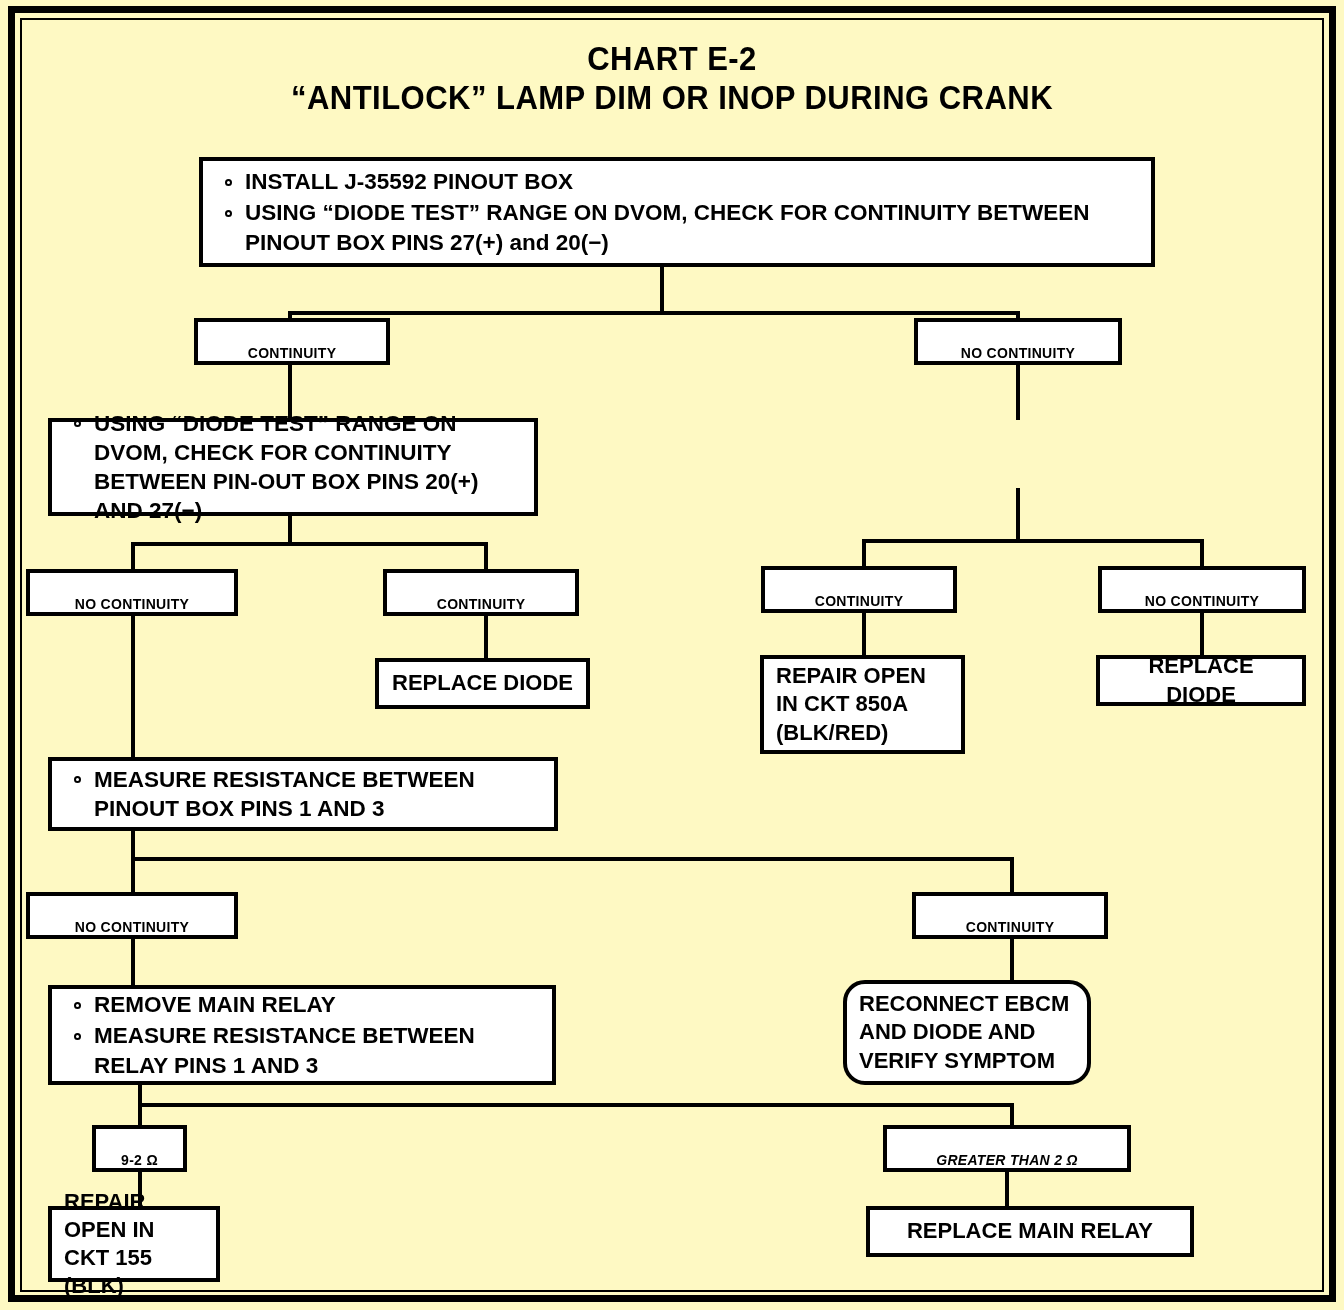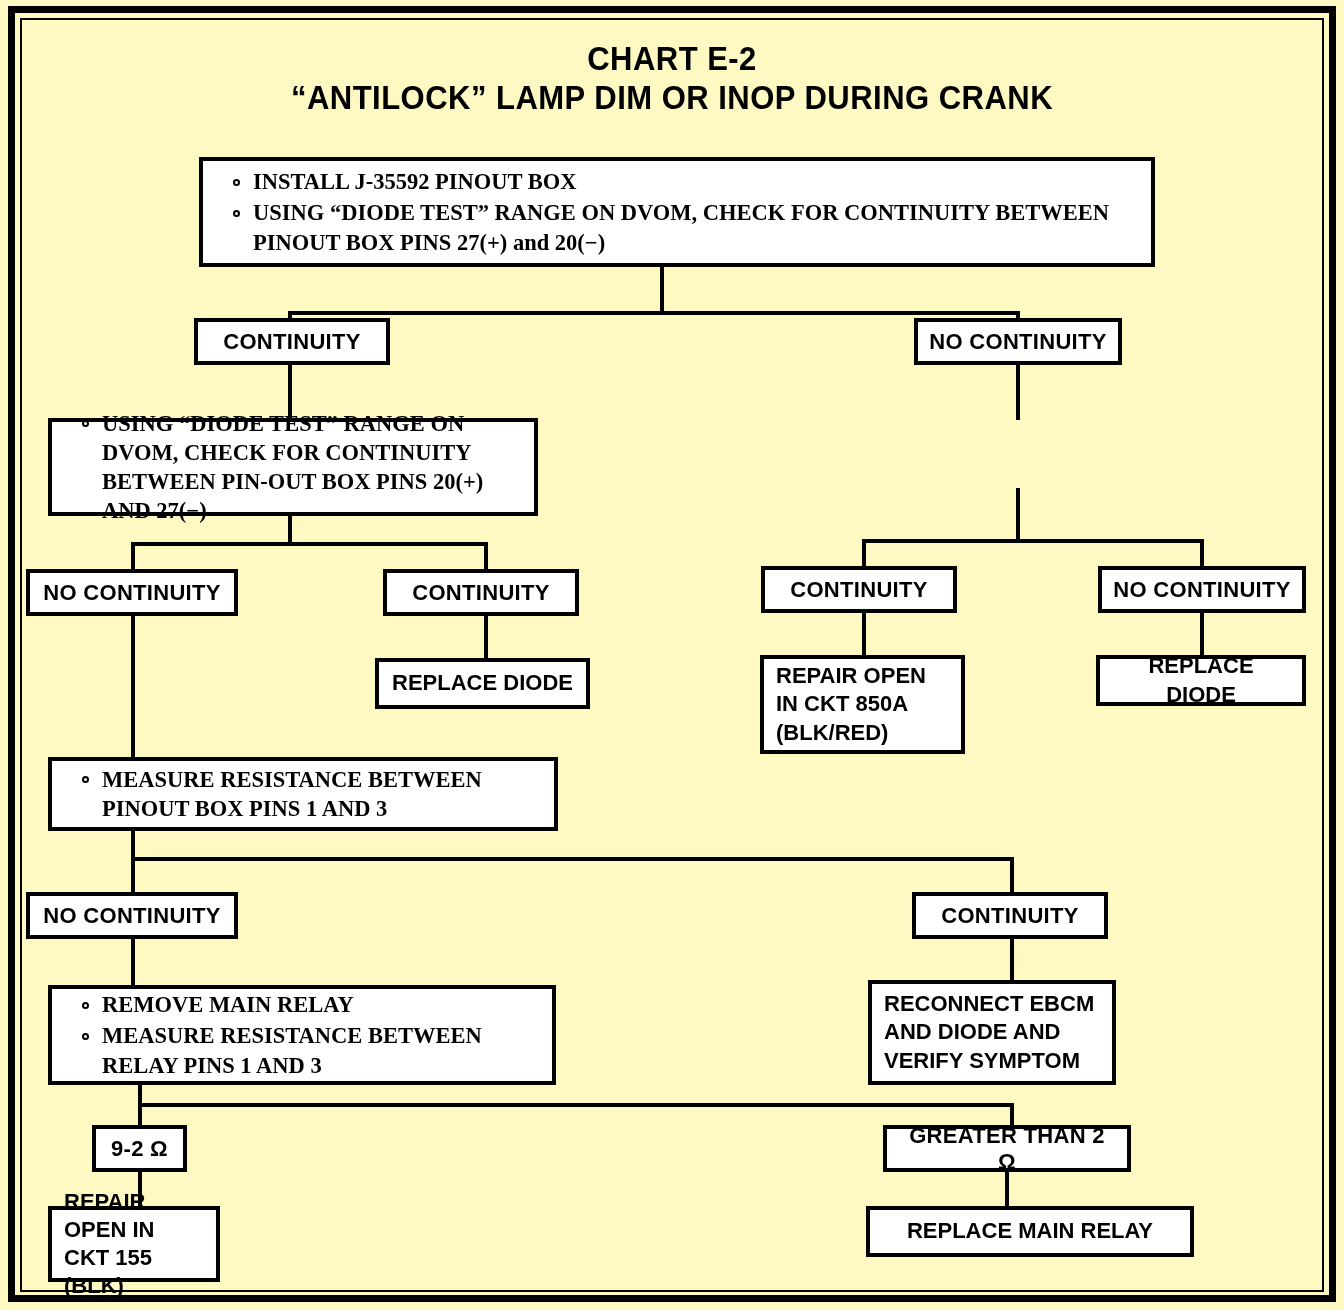--- a/index.html
+++ b/index.html
@@ -75,46 +75,46 @@
     justify-content: center;
     text-align: center;
   }
   .box-text {
     display: block;
     width: 100%;
   }
 
   
   .label-box {
-    font-size: 22px;
+    font-size: 14px;
     letter-spacing: 0.3px;
     padding: 0 10px;
+    align-items: flex-end;
   }
 
   
   .action-box {
     font-size: 22px;
     line-height: 1.28;
     padding: 8px 12px;
     align-items: center;
   }
 
   
   .instr-box {
     font-size: 22.5px;
     line-height: 1.30;
     padding: 10px 14px 10px 12px;
     align-items: center;
   }
   .instr-box ul {
     list-style: none;
-    margin: 16px;
+    margin: 8px;
     padding: 0;
     width: 100%;
-    font-family: Liberation Serif, serif;
   }
   .instr-box li {
     position: relative;
     padding-left: 22px;
     margin: 0 0 2px 0;
   }
   .instr-box li:last-child {
     margin-bottom: 0;
   }
   .instr-box li::before {
@@ -246,34 +246,34 @@
   <div class="conn vline" style="left:131px; top:939px; width:4px; height:48px;"></div>
   <div class="conn vline" style="left:1010px; top:939px; width:4px; height:43px;"></div>
 
   <div class="box instr-box" style="left:48px; top:985px; width:508px; height:100px;">
     <ul>
       <li><span>REMOVE MAIN RELAY</span></li>
       <li><span>MEASURE RESISTANCE BETWEEN RELAY PINS 1 AND 3</span></li>
     </ul>
   </div>
 
-  <div class="box action-box" style="left:868px; top:980px; width:248px; height:105px;">
+  <div class="box action-box" style="left:843px; top:980px; width:248px; height:105px;border-radius:22px;">
     <span class="box-text">RECONNECT EBCM AND DIODE AND VERIFY SYMPTOM</span>
   </div>
 
   <div class="conn vline" style="left:138px; top:1085px; width:4px; height:22px;"></div>
   <div class="conn hline" style="left:138px; top:1103px; width:876px; height:4px;"></div>
   <div class="conn vline" style="left:138px; top:1103px; width:4px; height:26px;"></div>
   <div class="conn vline" style="left:1010px; top:1103px; width:4px; height:26px;"></div>
 
   <div class="box center label-box" style="left:92px; top:1125px; width:95px; height:47px;">
     <span class="box-text">9-2 Ω</span>
   </div>
 
-  <div class="box center label-box" style="left:883px; top:1125px; width:248px; height:47px;">
+  <div class="box center label-box" style="left:883px; top:1125px; width:248px; height:47px;font-style:italic;">
     <span class="box-text">GREATER THAN 2 Ω</span>
   </div>
 
   <div class="conn vline" style="left:138px; top:1172px; width:4px; height:36px;"></div>
   <div class="conn vline" style="left:1005px; top:1172px; width:4px; height:36px;"></div>
 
   <div class="box action-box" style="left:48px; top:1206px; width:172px; height:76px;">
     <span class="box-text">REPAIR OPEN IN CKT 155 (BLK)</span>
   </div>
 

